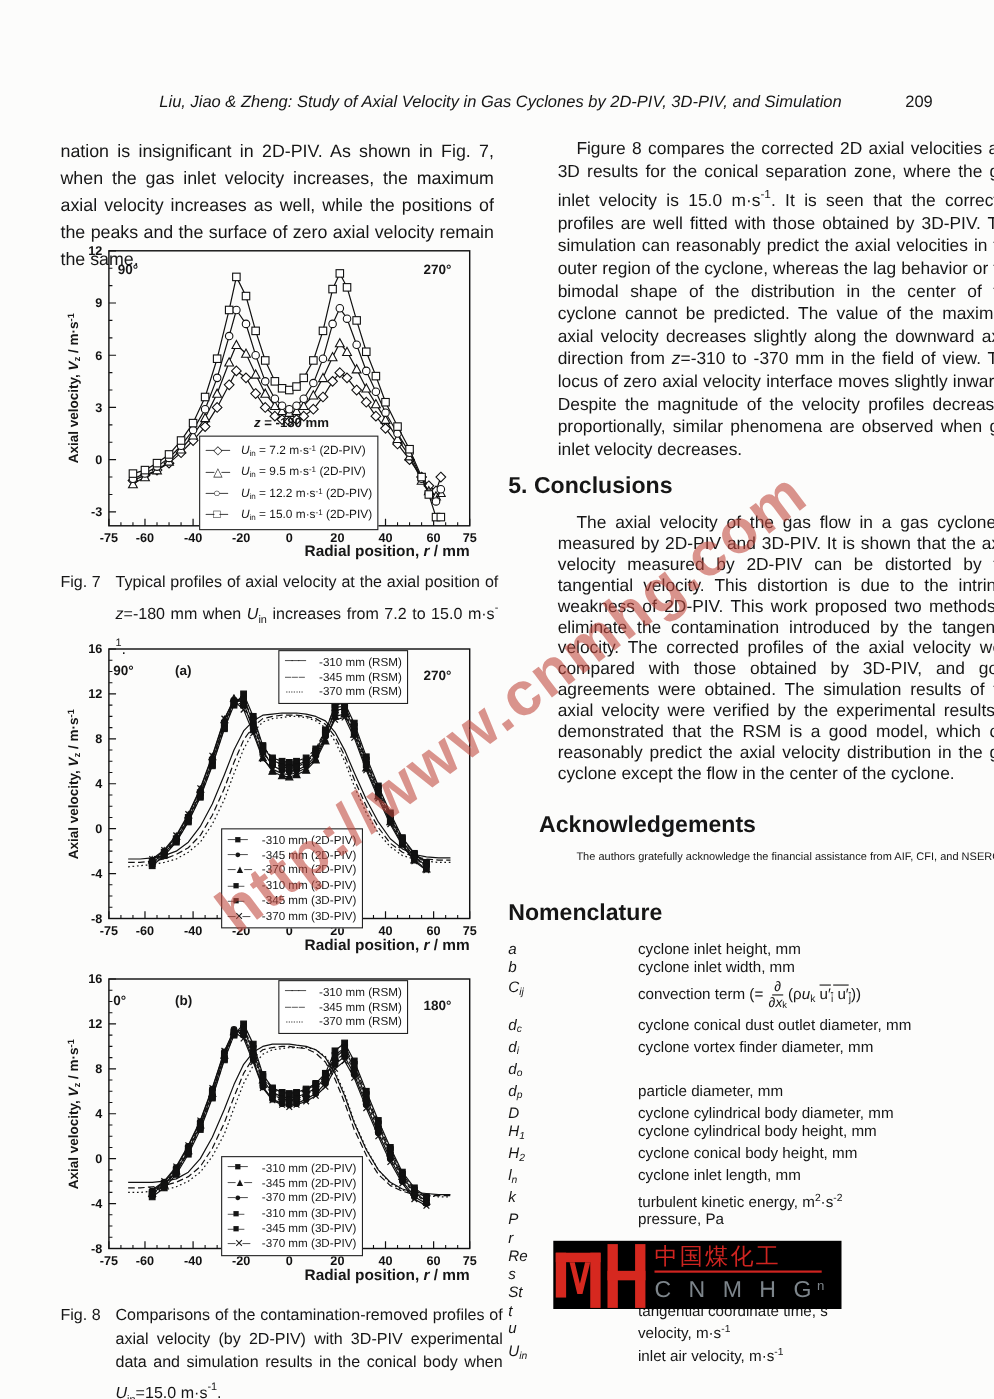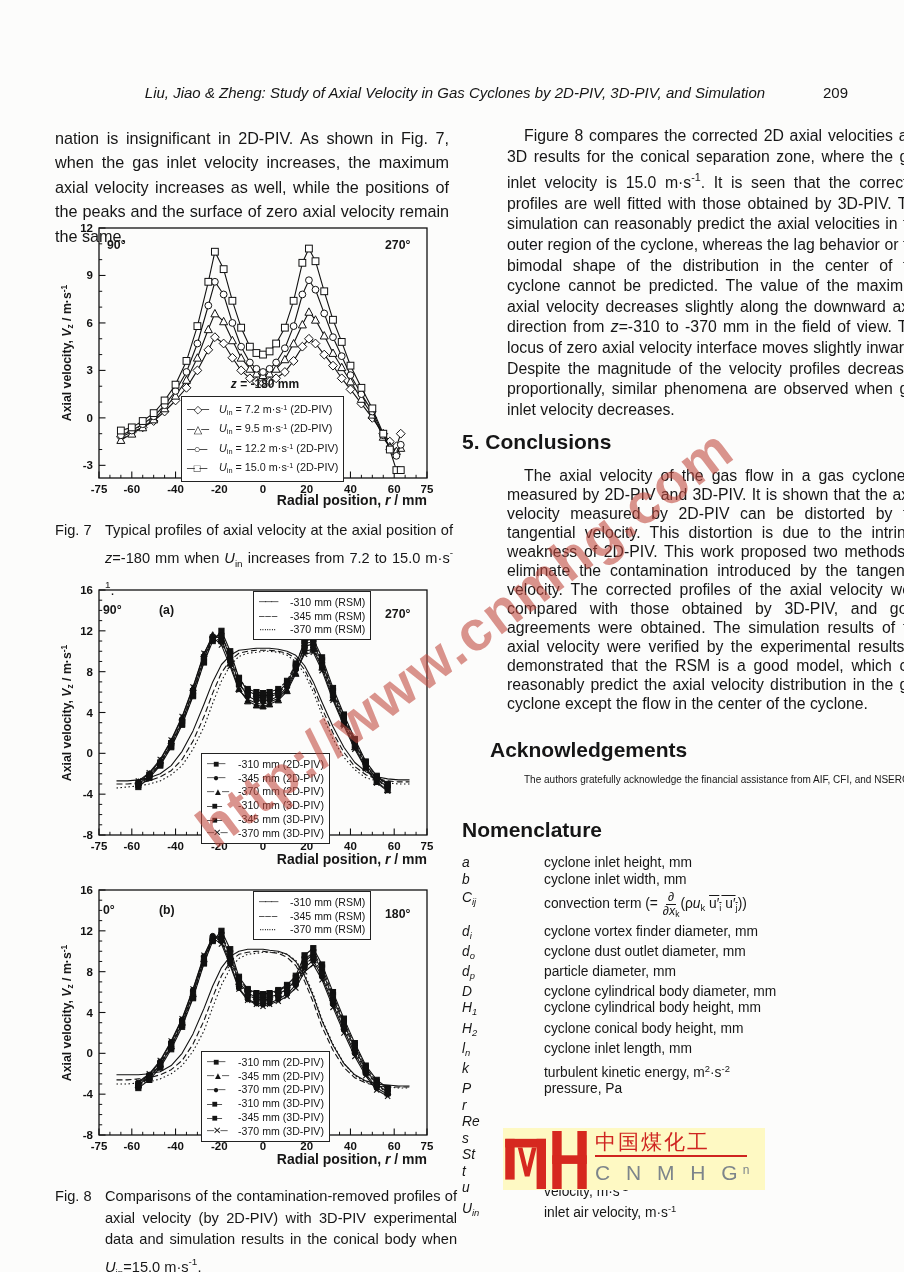--- a/index.html
+++ b/index.html
@@ -36,34 +36,34 @@
   .legend8 .lrow{height:13.8px;font-size:10.6px;}
   .legend8 .lg{width:27px;font-size:10px;}
   
   .cap{position:absolute;display:flex;font-size:14.6px;line-height:21.5px;}
   .captag{width:50px;flex:none;}
   .captext{flex:1;text-align:justify;}
   
   .nomlist{left:462px;top:856px;width:418px;font-size:13.8px;}
   .nrow{display:flex;line-height:14.5px;margin-bottom:2px;}
   .nsym{width:82px;flex:none;font-style:italic;}
-  .ndef{flex:1;}
+  .ndef{flex:1;margin-left:36px;}
   .fracrow{align-items:flex-start;margin:4px 0 6px 0;}
   .frac{display:inline-flex;flex-direction:column;align-items:center;vertical-align:middle;
         line-height:1.05;font-size:12.5px;margin:0 1px;}
   .ft{border-bottom:1px solid #161616;padding:0 2px;}
   .ol{text-decoration:overline;}
   sub{font-size:68%;vertical-align:-18%;}
   sup{font-size:68%;vertical-align:34%;}
   
   .watermark{left:70px;top:596px;width:790px;height:84px;line-height:84px;text-align:center;
              font-size:56px;font-weight:bold;letter-spacing:2px;color:rgba(191,70,60,0.58);
              transform:rotate(-37deg);pointer-events:none;z-index:50;}
   
-  .logo{left:503px;top:1128px;width:262px;height:62px;background:#fef9c3;z-index:40;}
+  .logo{left:503px;top:1128px;width:262px;height:62px;background:#000000;z-index:40;}
   .logo-cn{position:absolute;left:92px;top:0px;font-size:21px;color:#cf2420;letter-spacing:2px;}
   .logo-rule{position:absolute;left:92px;top:27px;width:152px;height:2px;background:#cf2420;}
   .logo-latin{position:absolute;left:92px;top:33px;font-size:21px;color:#7d858b;letter-spacing:5px;}
   .logo-tail{font-size:12px;vertical-align:6px;letter-spacing:0;}
 </style>
 </head>
 <body>
 
 <div class="abs header">Liu, Jiao &amp; Zheng: Study of Axial Velocity in Gas Cyclones by 2D-PIV, 3D-PIV, and Simulation</div>
 <div class="abs pagenum">209</div>
@@ -963,26 +963,29 @@
       <span class="ndef">cyclone inlet width, mm</span>
     </div>
     <div class="nrow fracrow">
       <span class="nsym"><i>C</i><sub>ij</sub></span>
       <span class="ndef">convection term (= <span class="frac">
           <span class="ft">∂</span>
           <span class="fb">∂<i>x</i><sub>k</sub></span>
         </span>(ρ<i>u</i><sub>k</sub> <span class="ol">u′<sub>i</sub> u′<sub>j</sub></span>))</span>
     </div>
     <div class="nrow">
+      <span class="nsym"><i>d</i><sub>c</sub></span>
+      <span class="ndef">cyclone conical dust outlet diameter, mm</span>
+    </div>
+    <div class="nrow">
       <span class="nsym"><i>d</i><sub>i</sub></span>
       <span class="ndef">cyclone vortex finder diameter, mm</span>
     </div>
     <div class="nrow">
       <span class="nsym"><i>d</i><sub>o</sub></span>
-      <span class="ndef">cyclone dust outlet diameter, mm</span>
     </div>
     <div class="nrow">
       <span class="nsym"><i>d</i><sub>p</sub></span>
       <span class="ndef">particle diameter, mm</span>
     </div>
     <div class="nrow">
       <span class="nsym"><i>D</i></span>
       <span class="ndef">cyclone cylindrical body diameter, mm</span>
     </div>
     <div class="nrow">

